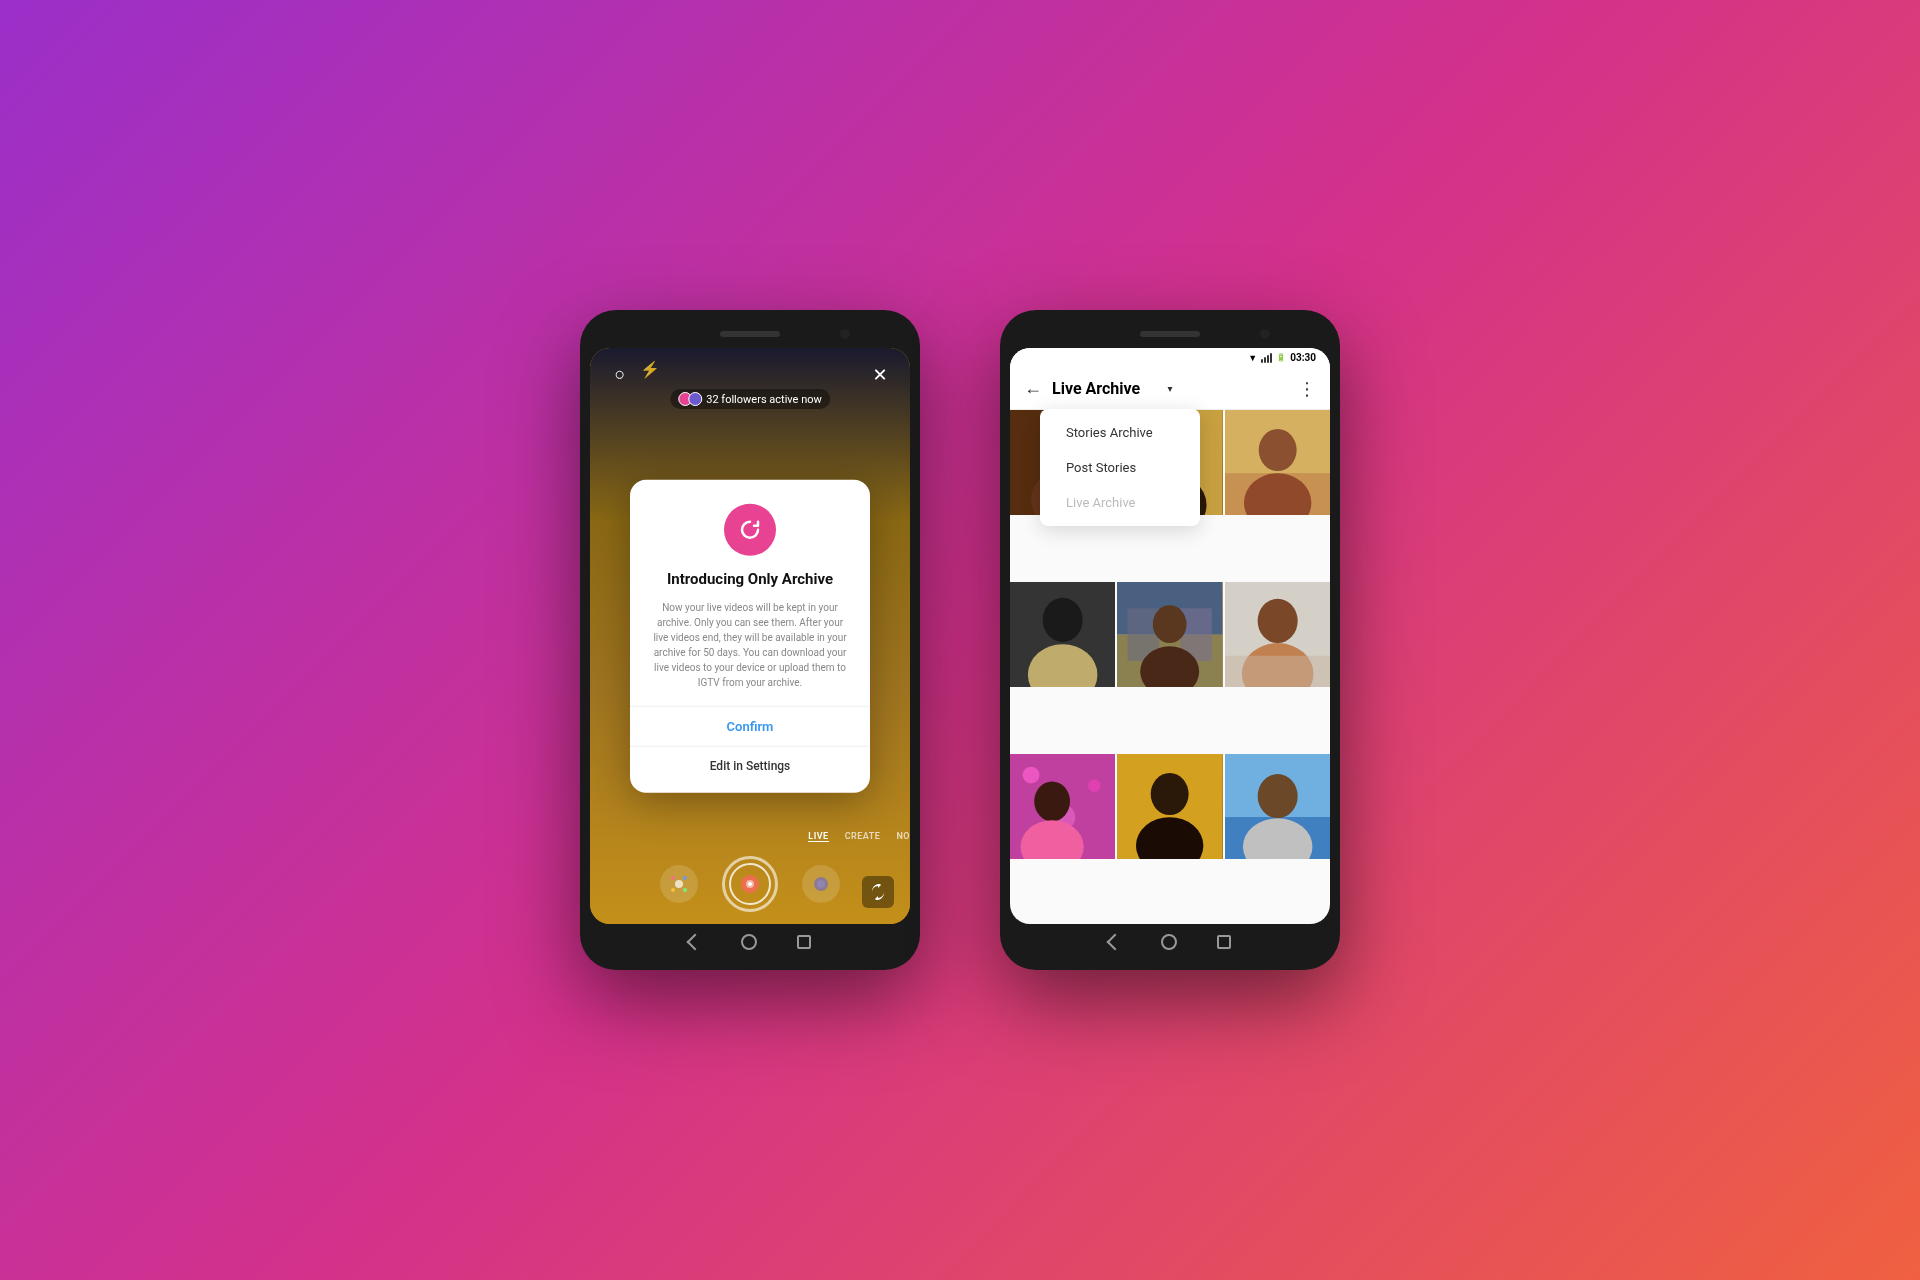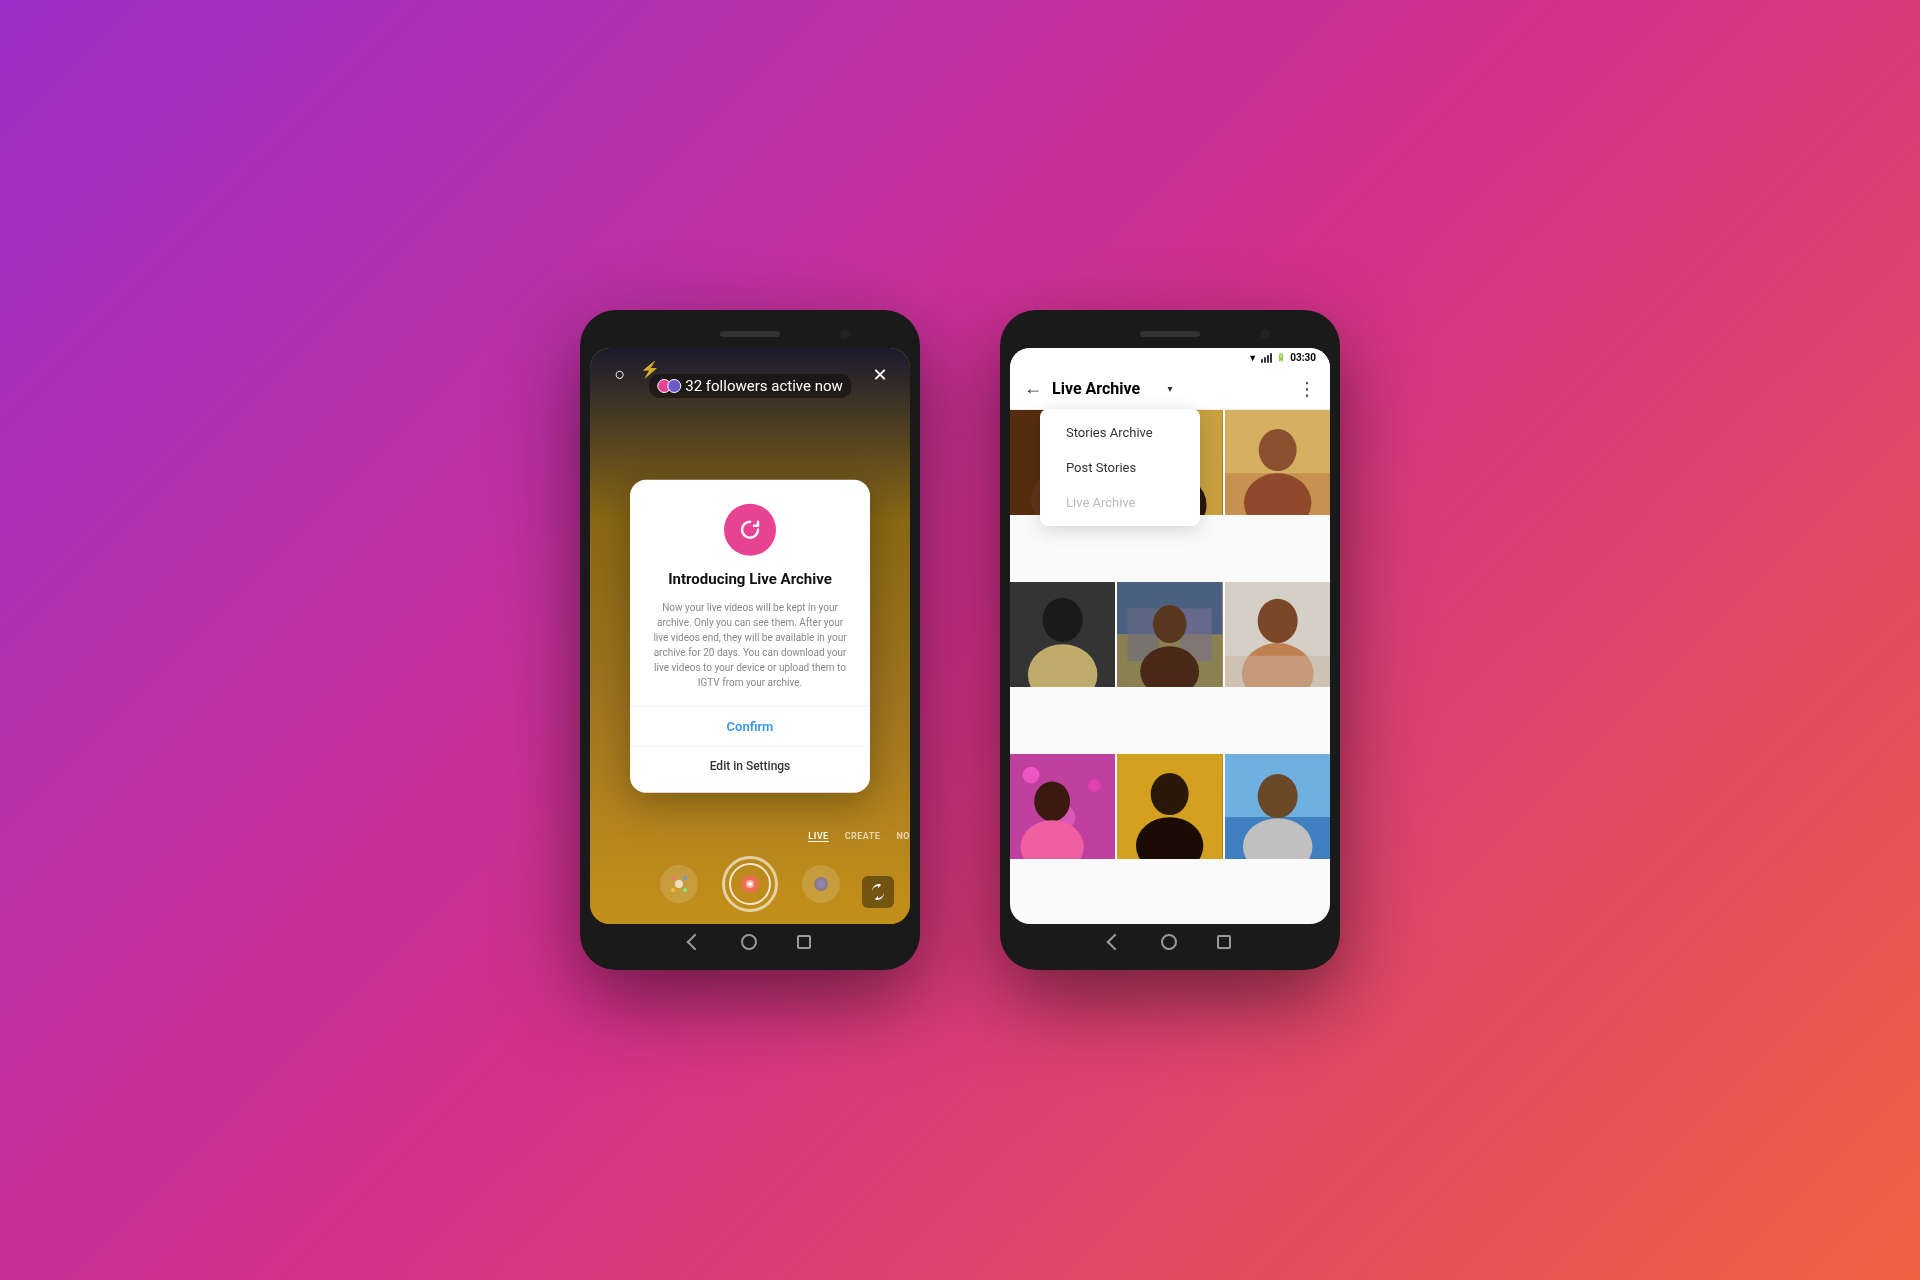--- a/index.html
+++ b/index.html
@@ -127,26 +127,26 @@
       height: 28px;
       display: flex;
       align-items: center;
       justify-content: center;
       color: white;
       font-size: 18px;
     }
 
     .followers-badge {
       position: absolute;
-      top: 14px;
+      top: 29px;
       left: 50%;
       transform: translateX(-50%);
       background: rgba(0,0,0,0.4);
       color: white;
-      font-size: 15px;
+      font-size: 11px;
       padding: 3px 8px;
       border-radius: 10px;
       white-space: nowrap;
       z-index: 10;
       display: flex;
       align-items: center;
       gap: 4px;
       justify-content: center;
     }
 
@@ -492,22 +492,22 @@
 
     <div style="position:absolute;top:12px;left:50px;color:rgba(255,255,255,0.8);font-size:16px;z-index:10;">⚡</div>
 
     <div class="live-modal">
       <div class="modal-icon-circle">
         <svg width="24" height="24" viewBox="0 0 24 24" fill="none">
           <path d="M12 4a8 8 0 1 0 8 8" stroke="white" stroke-width="2.5" stroke-linecap="round"></path>
           <path d="M20 4v4h-4" stroke="white" stroke-width="2.5" stroke-linecap="round" stroke-linejoin="round"></path>
         </svg>
       </div>
-      <div class="modal-title">Introducing Live Archive</div>
-      <div class="modal-body">Now your live videos will be kept in your archive. Only you can see them. After your live videos end, they will be available in your archive for 20 days. You can download your live videos to your device or upload them to IGTV from your archive.</div>
+      <div class="modal-title">Introducing Only Archive</div>
+      <div class="modal-body">Now your live videos will be kept in your archive. Only you can see them. After your live videos end, they will be available in your archive for 50 days. You can download your live videos to your device or upload them to IGTV from your archive.</div>
       <hr class="modal-divider">
       <div class="modal-confirm">Confirm</div>
       <hr class="modal-divider">
       <div class="modal-settings">Edit in Settings</div>
     </div>
 
     <div class="camera-bottom">
       <div class="camera-tabs">
         <span class="camera-tab active">LIVE</span>
         <span class="camera-tab">CREATE</span>

